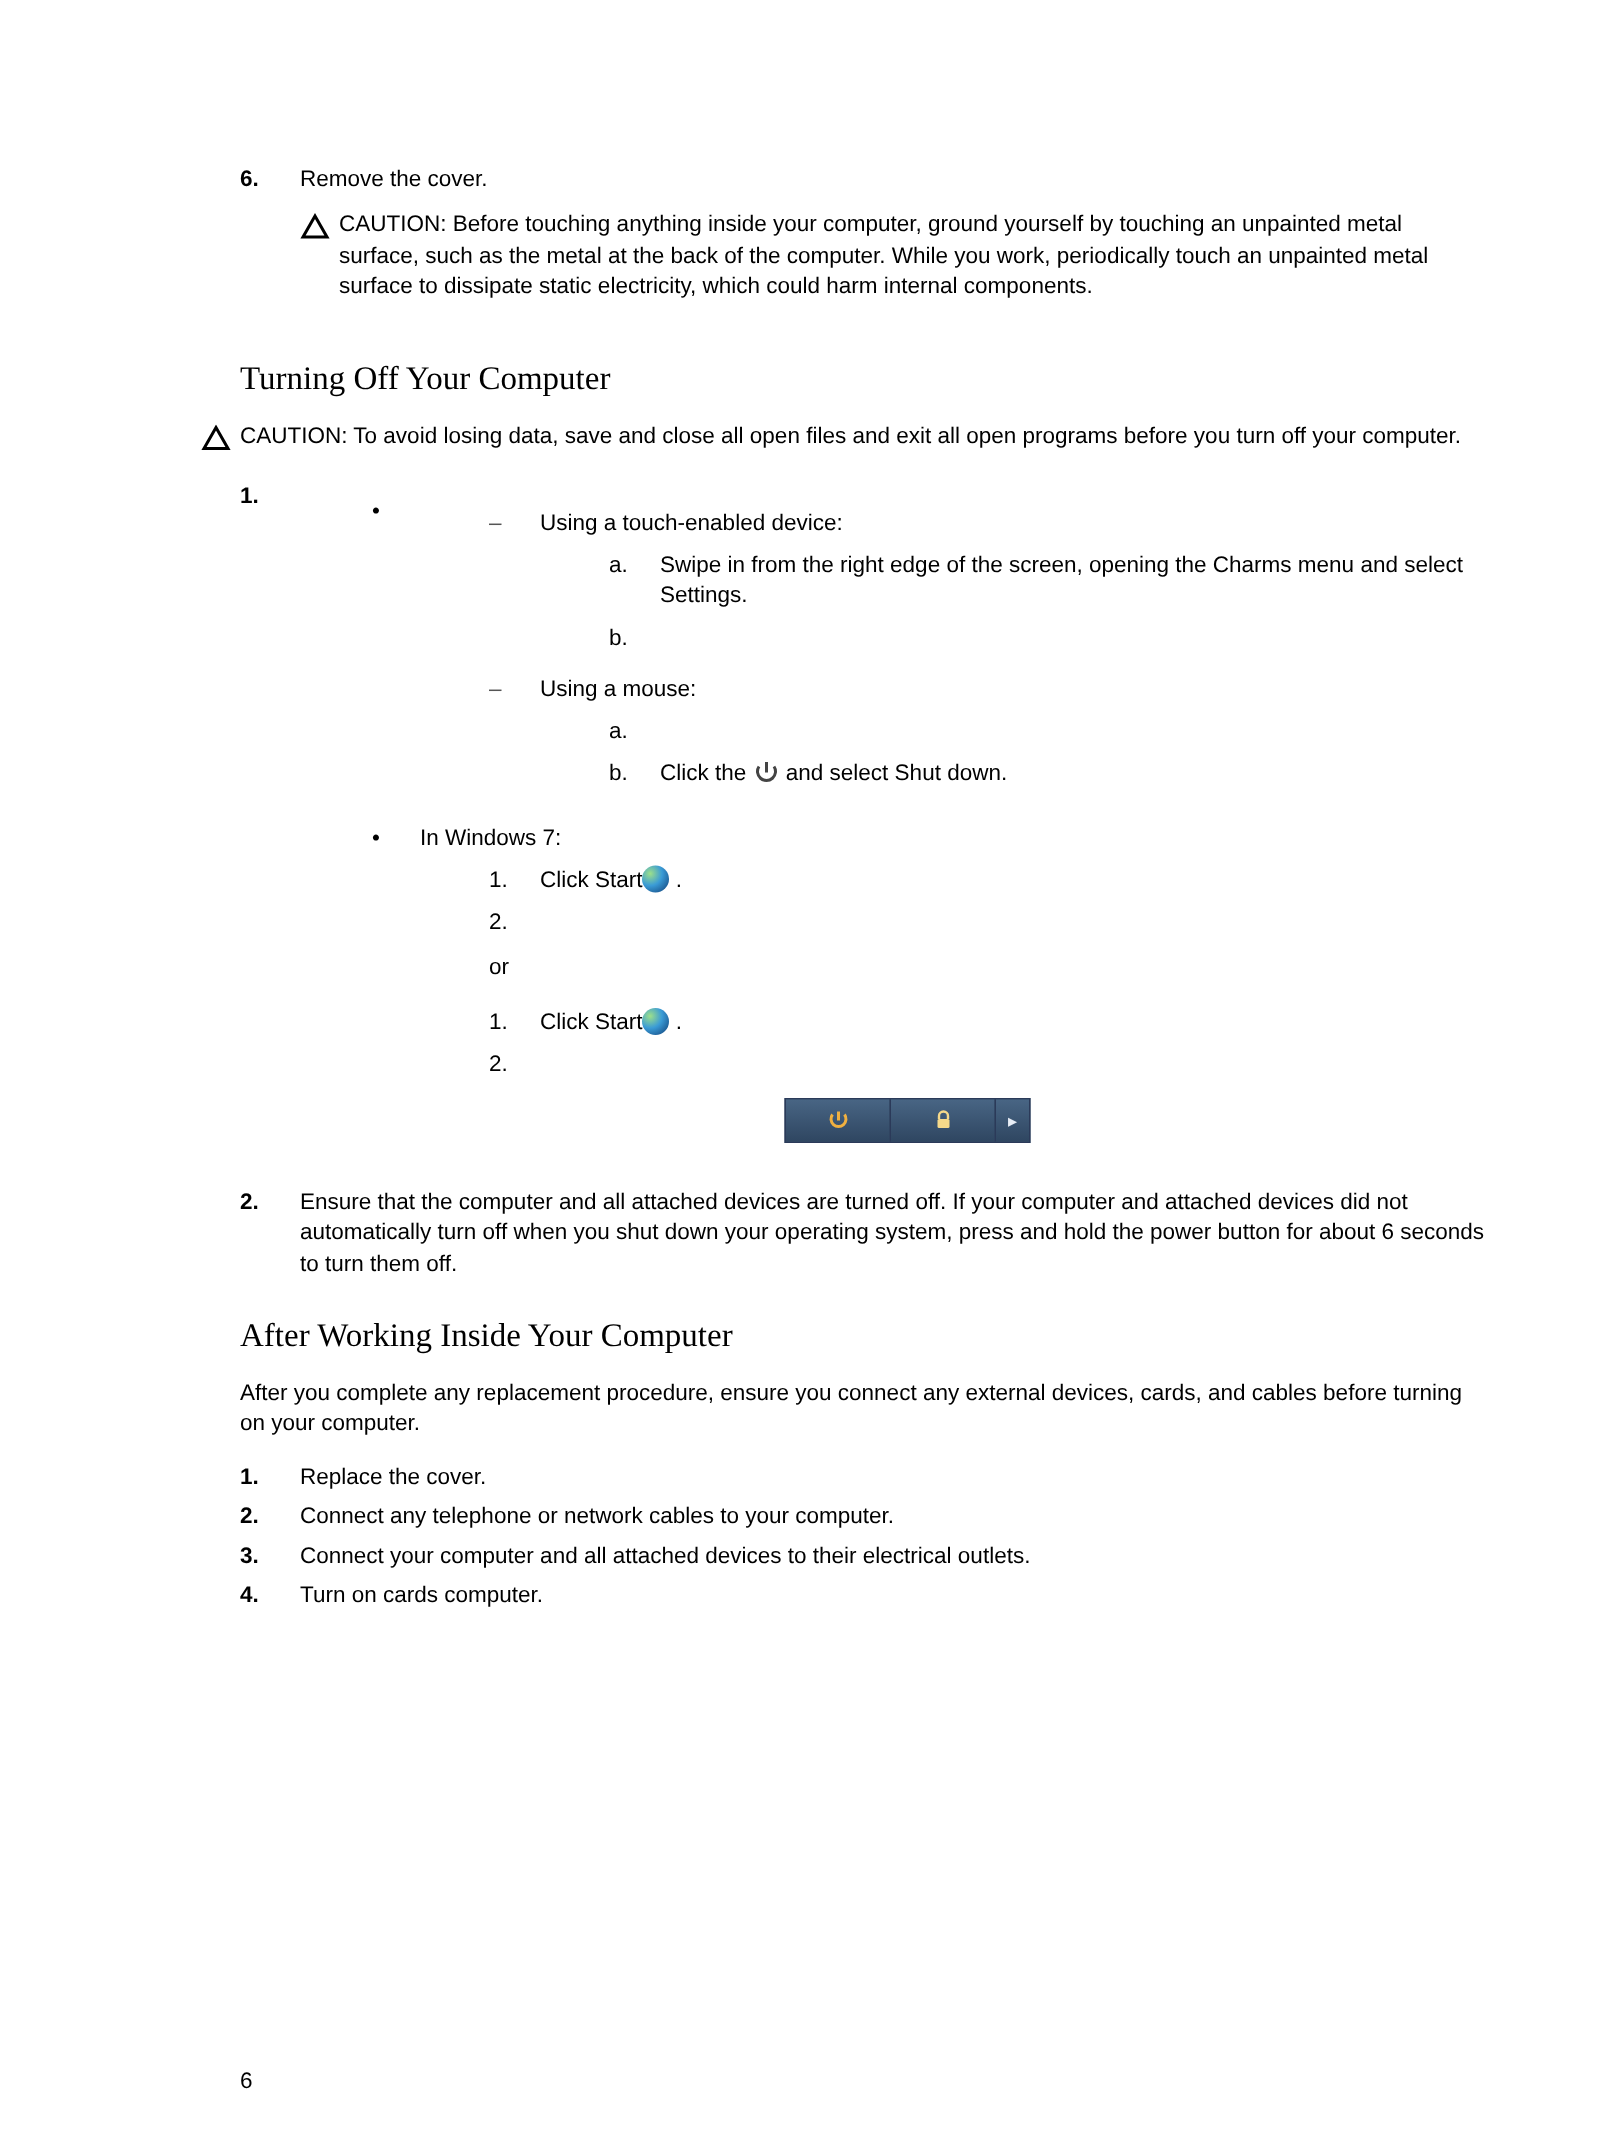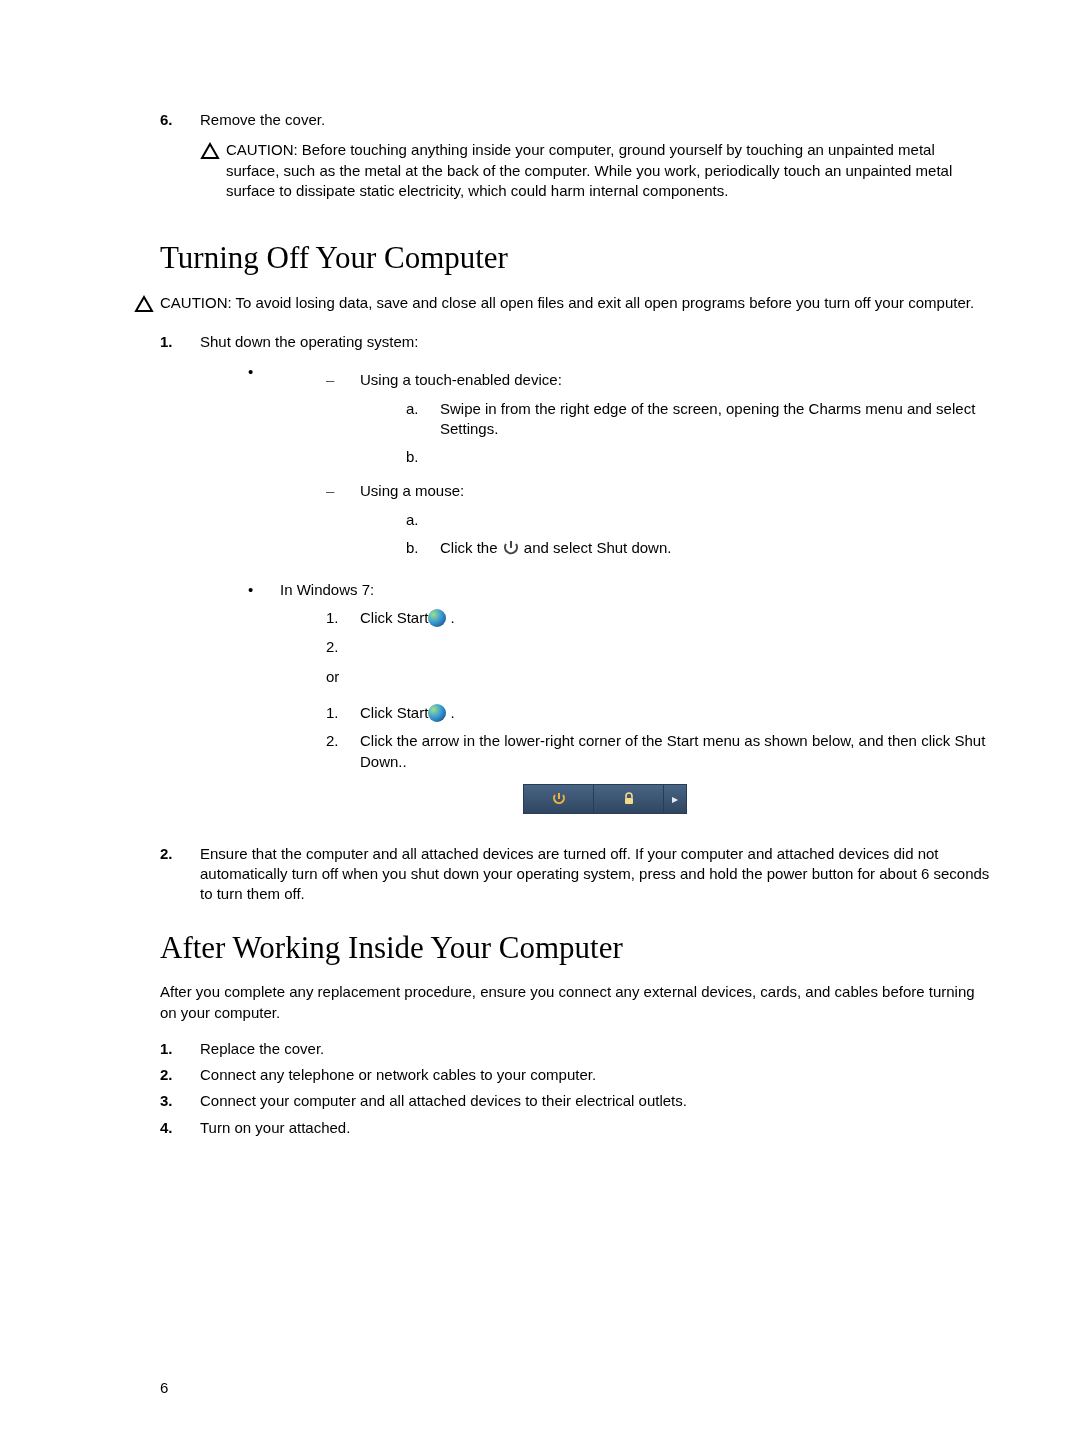--- a/index.html
+++ b/index.html
@@ -16,21 +16,21 @@
   }
   .step-row { display: flex; margin-bottom: 6px; }
   .step-num { font-weight: bold; width: 40px; flex-shrink: 0; }
   .step-body { flex: 1; }
   .caution-box { display: flex; margin: 10px 0 14px 0; }
   .caution-icon { width: 26px; flex-shrink: 0; padding-top: 2px; }
   .caution-text { flex: 1; font-weight: normal; }
   h2 {
     font-family: Georgia, "Times New Roman", serif;
     font-weight: normal;
-    font-size: 31px;
+    font-size: 22px;
     margin: 22px 0 14px 0;
   }
   .bullet-row { display: flex; margin: 10px 0 6px 0; }
   .bullet-mark { width: 40px; flex-shrink: 0; text-align: left; padding-left: 8px; }
   .bullet-body { flex: 1; }
   .dash-row { display: flex; margin: 8px 0 6px 0; }
   .dash-mark { width: 40px; flex-shrink: 0; padding-left: 6px; color:#555; }
   .letter-row { display: flex; margin: 8px 0 6px 0; }
   .letter-mark { width: 40px; flex-shrink: 0; padding-left: 6px; }
   .inner-num-row { display: flex; margin: 8px 0 4px 0; }
@@ -92,21 +92,20 @@
     <svg class="tri" width="20" height="18">
         <polygon points="10,2 18,16 2,16"></polygon>
       </svg>
   </div>
   <div class="caution-text">CAUTION: To avoid losing data, save and close all open files and exit all open programs before you turn off your computer.</div>
 </div>
 
 <div class="step-row">
   <div class="step-num">1.</div>
   <div class="step-body">
-    <div>Shut down the operating system:</div>
 
     <div class="bullet-row indent1">
       <div class="bullet-mark">•</div>
       <div class="bullet-body">
 
         <div class="dash-row indent2">
           <div class="dash-mark">–</div>
           <div class="bullet-body">
             <div>Using a touch-enabled device:</div>
 
@@ -165,23 +164,20 @@
         <div class="or-text indent2">or</div>
 
         <div class="inner-num-row indent2">
           <div class="inner-num">1.</div>
           <div class="bullet-body">
             <span>Click </span><span class="bold">Start</span><span class="orb"></span><span> .</span>
           </div>
         </div>
         <div class="inner-num-row indent2">
           <div class="inner-num">2.</div>
-          <div class="bullet-body">
-            <span>Click the arrow in the lower-right corner of the </span><span class="bold">Start</span><span> menu as shown below, and then click </span><span class="bold">Shut Down.</span><span>.</span>
-          </div>
         </div>
 
         <div class="shutdown-wrap">
           <span class="shutdown-bar">
             <span class="seg seg-power">
               <svg width="16" height="16">
                   <g stroke="#f0b040" stroke-width="2" fill="none">
                     <path d="M8 2 v6 M4 4 a5 5 0 1 0 8 0"></path>
                   </g>
                 </svg>
@@ -221,16 +217,16 @@
 <div class="step-row">
   <div class="step-num">2.</div>
   <div class="step-body">Connect any telephone or network cables to your computer.</div>
 </div>
 <div class="step-row">
   <div class="step-num">3.</div>
   <div class="step-body">Connect your computer and all attached devices to their electrical outlets.</div>
 </div>
 <div class="step-row">
   <div class="step-num">4.</div>
-  <div class="step-body">Turn on your attached.</div>
+  <div class="step-body">Turn on cards computer.</div>
 </div>
 
 <div class="page-num">6</div>
 
 </body></html>

